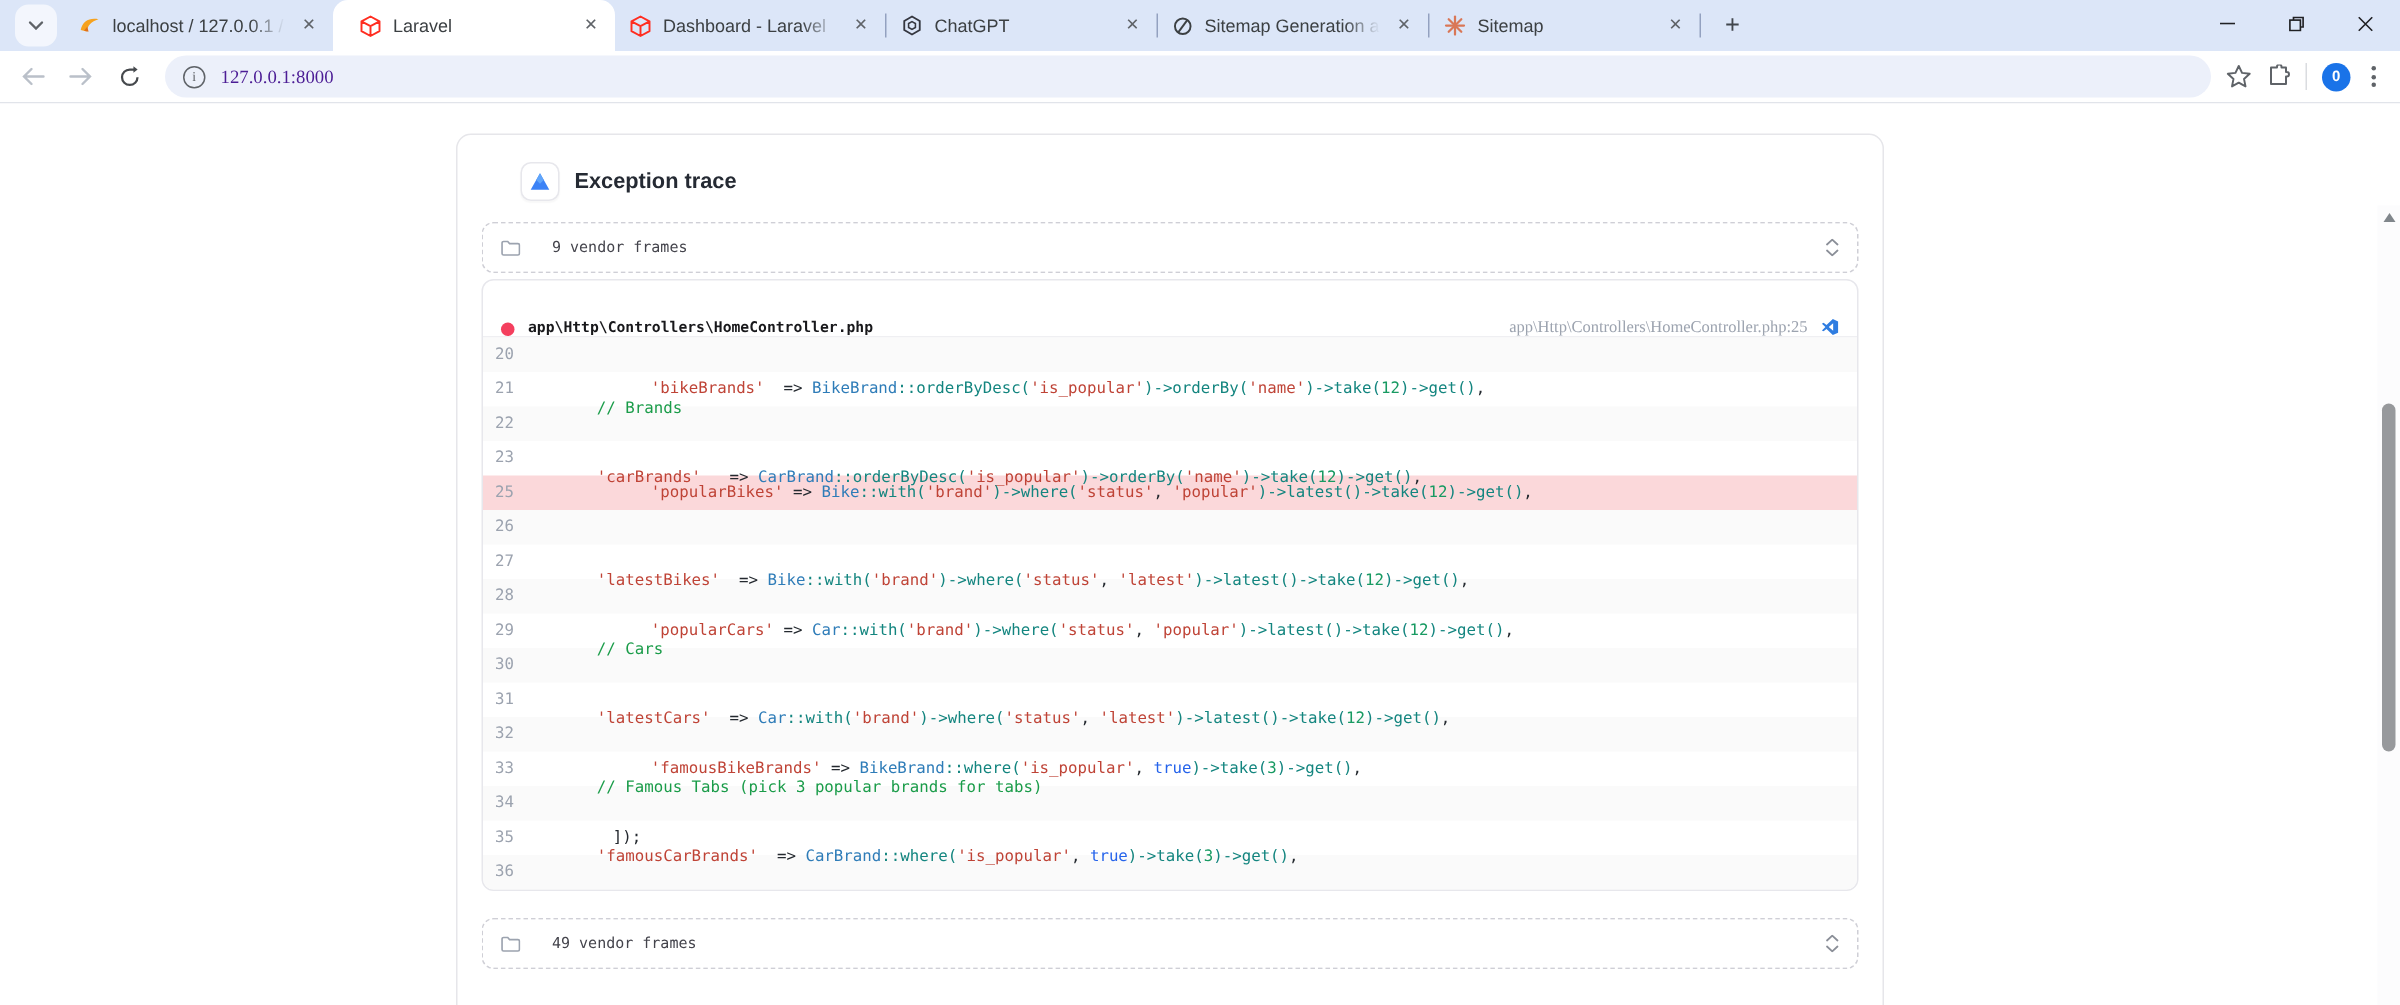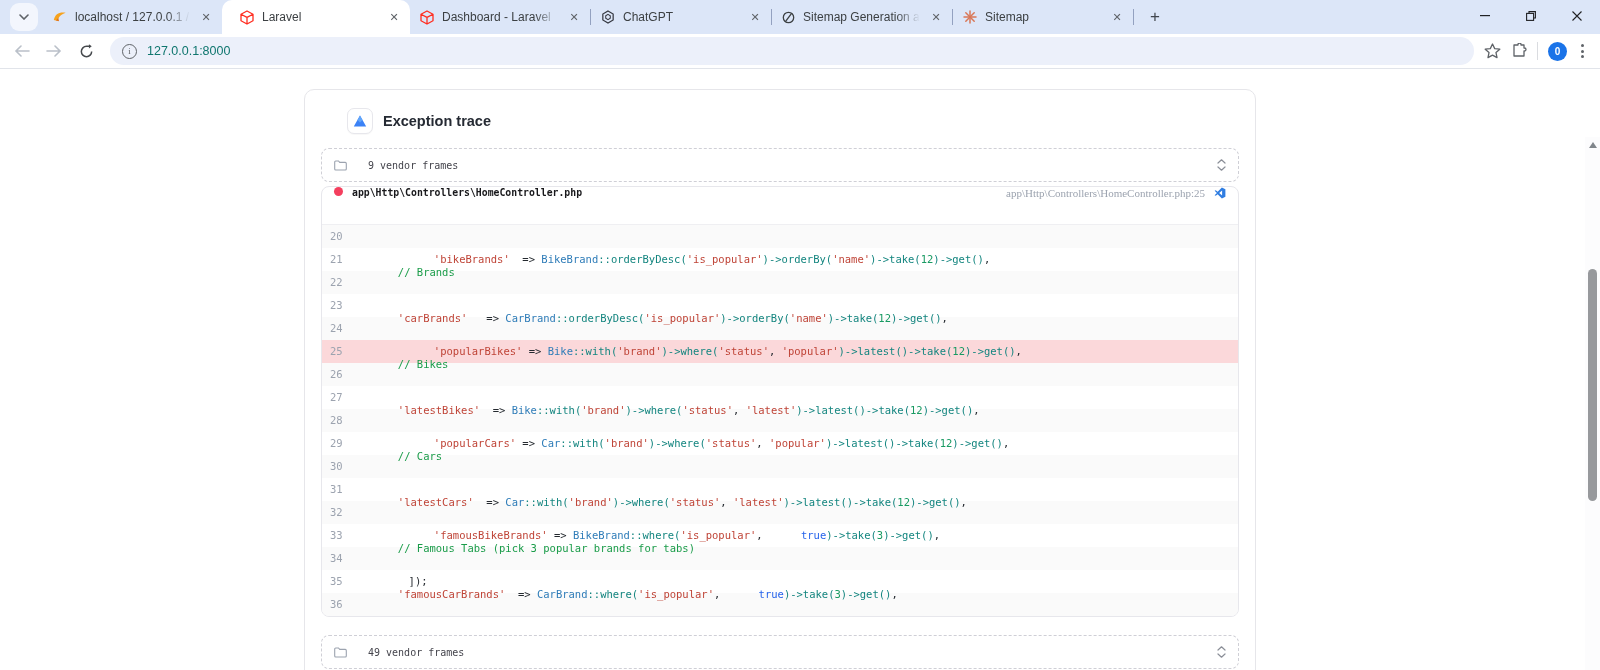--- a/index.html
+++ b/index.html
@@ -24,21 +24,21 @@
     justify-content:center; color:#41464d; font-size:17px; cursor:pointer; border-radius:13px; }
   .wincontrols { position:absolute; right:0; top:0; height:32px; display:flex; }
   .winbtn { width:46px; height:32px; display:flex; align-items:center; justify-content:center; cursor:pointer; }
 
   .toolbar { height:34px; background:#fff; display:flex; align-items:center; padding:0 8px; gap:4px; }
   .navbtn { width:28px; height:28px; display:flex; align-items:center; justify-content:center; border-radius:14px; }
   .omnibox { flex:1; height:28px; background:#ecf0fa; border-radius:14px; display:flex; align-items:center;
     padding:0 12px; gap:10px; margin:0 6px; }
   .info-badge { width:15px; height:15px; border:1.4px solid #5f6368; border-radius:50%; color:#5f6368;
     font-size:9px; display:flex; align-items:center; justify-content:center; font-family:"Liberation Serif",serif; }
-  .url { font-size:12.5px; color:#0f766e; }
+  .url { font-size:12.5px; color:#4c1d95;font-family:Liberation Serif, serif; }
   .tool-icons { display:flex; align-items:center; gap:10px; padding-right:4px; }
   .avatar { width:19px; height:19px; border-radius:50%; background:#1a73e8; color:#fff; font-size:10px;
     display:flex; align-items:center; justify-content:center; font-weight:bold; }
   .dots { display:flex; flex-direction:column; gap:2.5px; padding:4px; }
   .dots i { width:3px; height:3px; border-radius:50%; background:#5f6368; }
   .chrome-sep { width:1px; height:18px; background:#dadce0; }
   .toolbar-divider { height:1px; background:#e1e4ea; }
 
   
   .page { position:relative; height:601px; background:#fff; }
@@ -49,35 +49,35 @@
     display:flex; align-items:center; justify-content:center; box-shadow:0 1px 1px rgba(0,0,0,.03); }
   .card-title { font-size:14.5px; font-weight:bold; color:#252a33; }
 
   .frame-group { height:34px; border:1px dashed #cfcfd6; border-radius:8px; display:flex; align-items:center;
     gap:21px; padding:0 12px; color:#44444c; cursor:pointer; background:#fff; }
   .frame-group .glabel { font-family:"DejaVu Sans Mono", monospace; font-size:10px; }
   .frame-group .spacer { flex:1; }
   .group-bottom { margin-top:18px; }
 
   .code-frame { margin-top:4px; border:1px solid #e7e7ec; border-radius:8px; overflow:hidden; background:#fff; }
-  .code-frame-head { height:38px; display:flex; align-items:flex-start; gap:9px; padding:0 12px;
+  .code-frame-head { height:38px; display:flex; align-items:flex-end; gap:9px; padding:0 12px;
     border-bottom:1px solid #efeff2; }
   .err-dot { width:9px; height:9px; border-radius:50%; background:#f43f5e; }
   .file-name { font-family:"DejaVu Sans Mono", monospace; font-size:9.8px; font-weight:bold; color:#18181b; }
   .head-spacer { flex:1; }
   .file-loc { font-family:Liberation Serif, serif; font-size:11px; color:#9ca3af; }
 
   .code { font-family:"DejaVu Sans Mono", monospace; font-size:10.5px; }
   .crow { display:flex; height:23px; line-height:23px; }
   .crow.stripe { background:#fafafa;flex-direction:column; }
   .crow.errline { background:#fbd8da; }
   .ln { flex:0 0 36px; padding-left:8px; color:#9ca3af; }
   .cd { white-space:pre; color:#24292f; }
   .cm { color:#1a9c49; } .st { color:#bf4336; } .cl { color:#2e7cb8; }
-  .fn { color:#13857f; } .nu { color:#189a62; } .kw { color:#2563eb;margin-left:32px; } .pl { color:#24292f; }
+  .fn { color:#13857f; } .nu { color:#189a62; } .kw { color:#2563eb; } .pl { color:#24292f; }
 
   
   .scrollbar { position:absolute; right:0; top:68px; width:15px; height:602px; background:#fcfcfd; }
   .sb-up { position:absolute; top:5px; left:3.5px; width:0; height:0;
     border-left:4px solid transparent; border-right:4px solid transparent; border-bottom:6px solid #80868b; }
   .sb-thumb { position:absolute; left:3px; top:132px; width:9px; height:232px; background:#97999c; border-radius:5px; }
 
   svg { display:block; }
 </style>
 </head>
@@ -249,24 +249,20 @@
             <span class="cd"><span class="pl">            </span><span class="st">'bikeBrands'</span><span class="pl">  =&gt; </span><span class="cl">BikeBrand</span><span class="fn">::orderByDesc(</span><span class="st">'is_popular'</span><span class="fn">)-&gt;orderBy(</span><span class="st">'name'</span><span class="fn">)-&gt;take(</span><span class="nu">12</span><span class="fn">)-&gt;get()</span><span class="pl">,</span></span>
           </div>
           <div class="crow stripe">
             <span class="ln">22</span>
             <span class="cd"><span class="pl">            </span><span class="st">'carBrands'</span><span class="pl">   =&gt; </span><span class="cl">CarBrand</span><span class="fn">::orderByDesc(</span><span class="st">'is_popular'</span><span class="fn">)-&gt;orderBy(</span><span class="st">'name'</span><span class="fn">)-&gt;take(</span><span class="nu">12</span><span class="fn">)-&gt;get()</span><span class="pl">,</span></span>
           </div>
           <div class="crow">
             <span class="ln">23</span>
             <span class="cd"></span>
           </div>
-          <div class="crow stripe">
-            <span class="ln">24</span>
-            <span class="cd"><span class="pl">            </span><span class="cm">// Bikes</span></span>
-          </div>
           <div class="crow errline">
             <span class="ln">25</span>
             <span class="cd"><span class="pl">            </span><span class="st">'popularBikes'</span><span class="pl"> =&gt; </span><span class="cl">Bike</span><span class="fn">::with(</span><span class="st">'brand'</span><span class="fn">)-&gt;where(</span><span class="st">'status'</span><span class="pl">, </span><span class="st">'popular'</span><span class="fn">)-&gt;latest()-&gt;take(</span><span class="nu">12</span><span class="fn">)-&gt;get()</span><span class="pl">,</span></span>
           </div>
           <div class="crow stripe">
             <span class="ln">26</span>
             <span class="cd"><span class="pl">            </span><span class="st">'latestBikes'</span><span class="pl">  =&gt; </span><span class="cl">Bike</span><span class="fn">::with(</span><span class="st">'brand'</span><span class="fn">)-&gt;where(</span><span class="st">'status'</span><span class="pl">, </span><span class="st">'latest'</span><span class="fn">)-&gt;latest()-&gt;take(</span><span class="nu">12</span><span class="fn">)-&gt;get()</span><span class="pl">,</span></span>
           </div>
           <div class="crow">
             <span class="ln">27</span>

